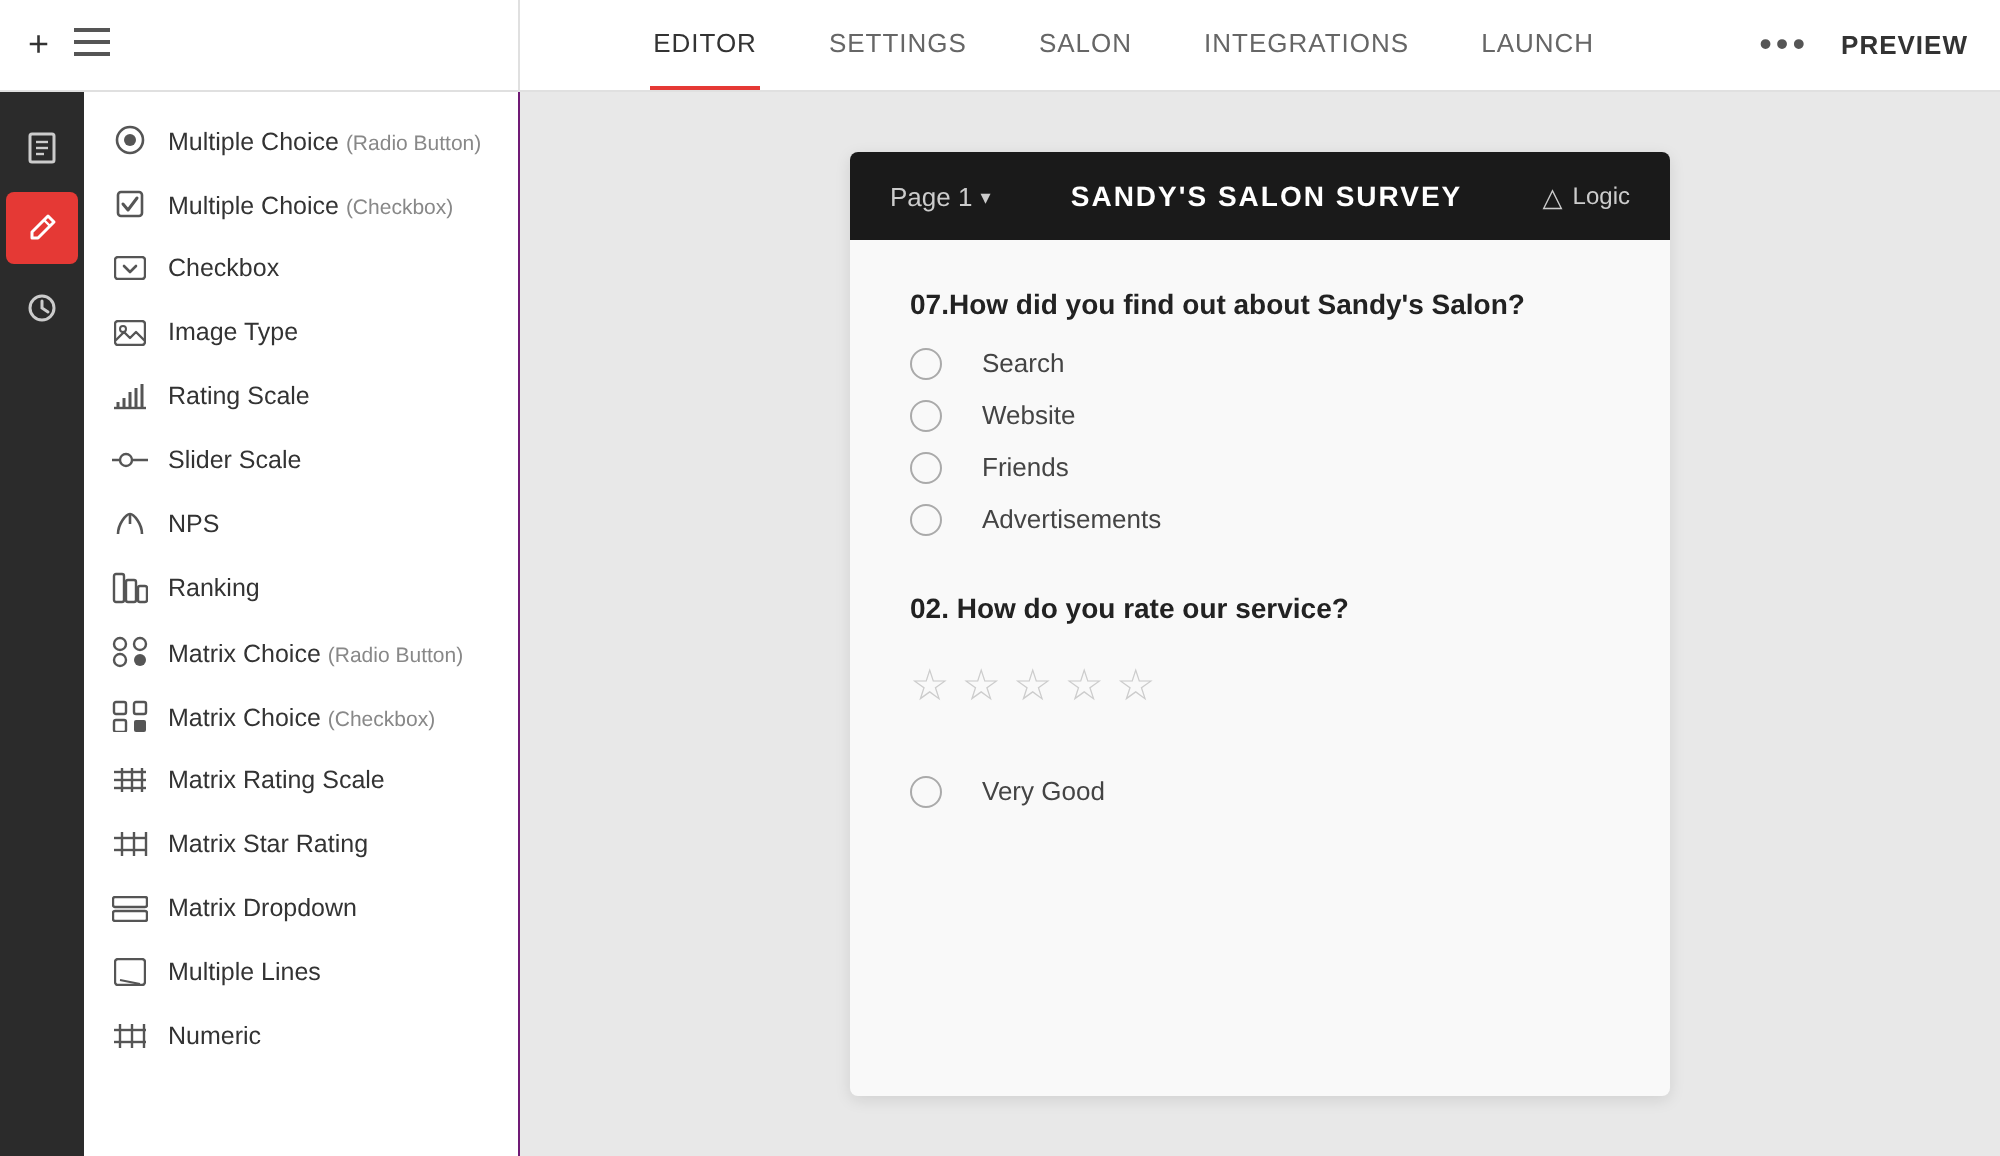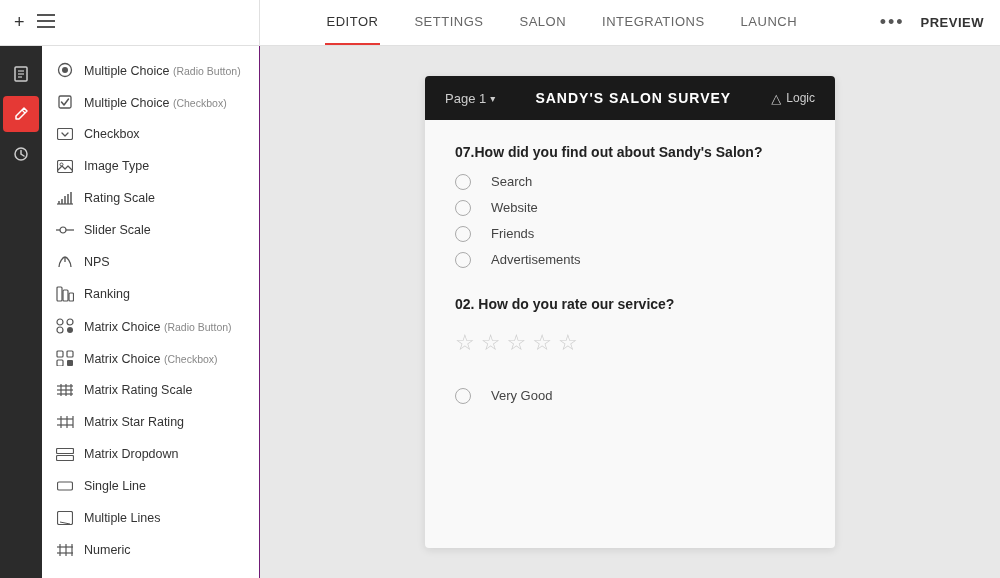--- a/index.html
+++ b/index.html
@@ -459,28 +459,20 @@
     <div class="type-item">
       <div class="type-item-icon">
         <svg width="18" height="13" viewBox="0 0 18 13">
             <rect x="0.5" y="0.5" width="17" height="5" rx="1" stroke="#555" stroke-width="1.2" fill="none"></rect>
             <rect x="0.5" y="7.5" width="17" height="5" rx="1" stroke="#555" stroke-width="1.2" fill="none"></rect>
           </svg>
       </div>
       <span class="type-item-label">Matrix Dropdown</span>
     </div>
 
-    <div class="type-item">
-      <div class="type-item-icon">
-        <svg width="16" height="12" viewBox="0 0 16 12">
-            <rect x="0.5" y="2" width="15" height="8" rx="1.5" stroke="#555" stroke-width="1.2" fill="none"></rect>
-          </svg>
-      </div>
-      <span class="type-item-label">Single Line</span>
-    </div>
 
     <div class="type-item">
       <div class="type-item-icon">
         <svg width="16" height="14" viewBox="0 0 16 14">
             <rect x="0.5" y="0.5" width="15" height="13" rx="1.5" stroke="#555" stroke-width="1.2" fill="none"></rect>
             <path d="M3,11 L13,13" stroke="#555" stroke-width="1" fill="none"></path>
           </svg>
       </div>
       <span class="type-item-label">Multiple Lines</span>
     </div>

